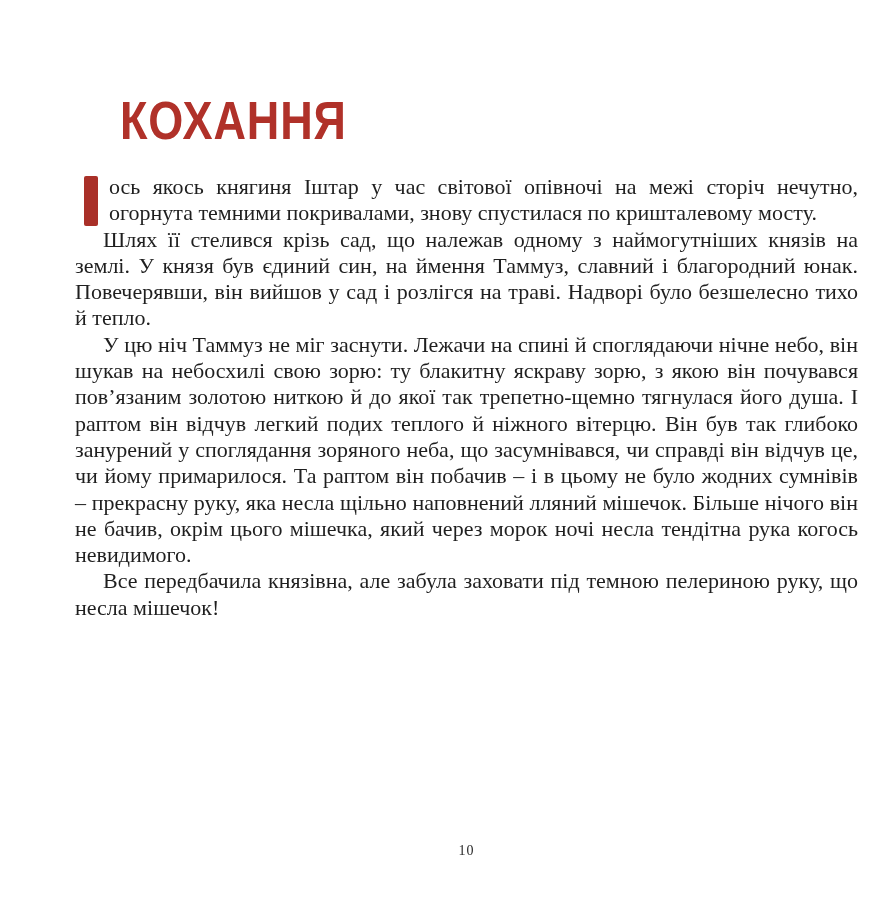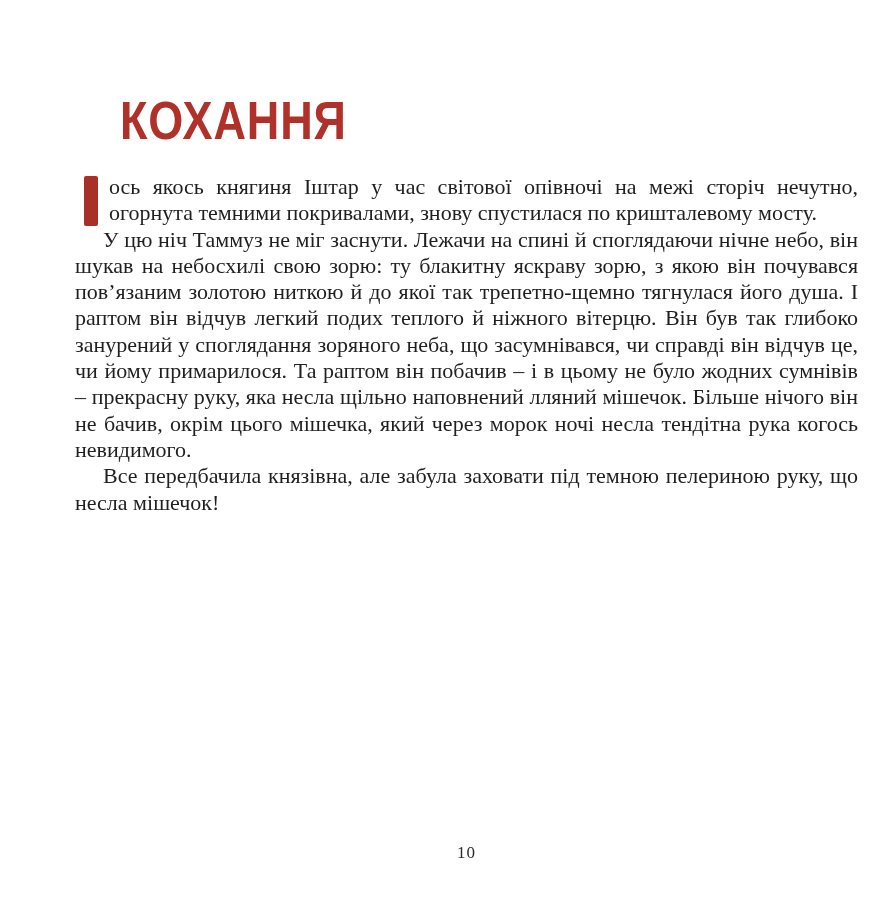--- a/index.html
+++ b/index.html
@@ -59,37 +59,38 @@
     line-height: 50px;
     overflow: hidden;
     text-align: center;
   }
   .page-number {
     position: absolute;
     left: 75px;
     width: 783px;
     top: 843px;
     text-align: center;
-    font-size: 17px;
+    font-size: 14px;
     letter-spacing: 1px;
     color: #2a2a2a;
   }
 </style>
 </head>
 <body>
 
 <div class="page">
   <div class="content">
 
     <h1 class="chapter-title" style="color: rgb(176, 49, 41);">КОХАННЯ</h1>
 
     <div class="body-text">
 
       <p class="first-paragraph"><span class="dropcap" style="background-color: rgb(169, 48, 40);">І</span><span>ось якось княгиня Іштар у час світової опівночі на межі сторіч нечутно, огорнута темними покривалами, знову спустилася по кришталевому мосту.</span></p>
 
+      <p><span>Шлях її стелився крізь сад, що належав одному з наймогутніших князів на землі. У князя був єдиний син, на ймення Таммуз, славний і благородний юнак. Повечерявши, він вийшов у сад і розлігся на траві. Надворі було безшелесно тихо й тепло.</span></p>
 
       <p><span>У цю ніч Таммуз не міг заснути. Лежачи на спині й споглядаючи нічне небо, він шукав на небосхилі свою зорю: ту блакитну яскраву зорю, з якою він почувався пов’язаним золотою ниткою й до якої так трепетно-щемно тягнулася його душа. І раптом він відчув легкий подих теплого й ніжного вітерцю. Він був так глибоко занурений у споглядання зоряного неба, що засумнівався, чи справді він відчув це, чи йому примарилося. Та раптом він побачив – і в цьому не було жодних сумнівів – прекрасну руку, яка несла щільно наповнений лляний мішечок. Більше нічого він не бачив, окрім цього мішечка, який через морок ночі несла тендітна рука когось невидимого.</span></p>
 
       <p><span>Все передбачила князівна, але забула заховати під темною пелериною руку, що несла мішечок!</span></p>
 
 
 
     </div>
   </div>
 

